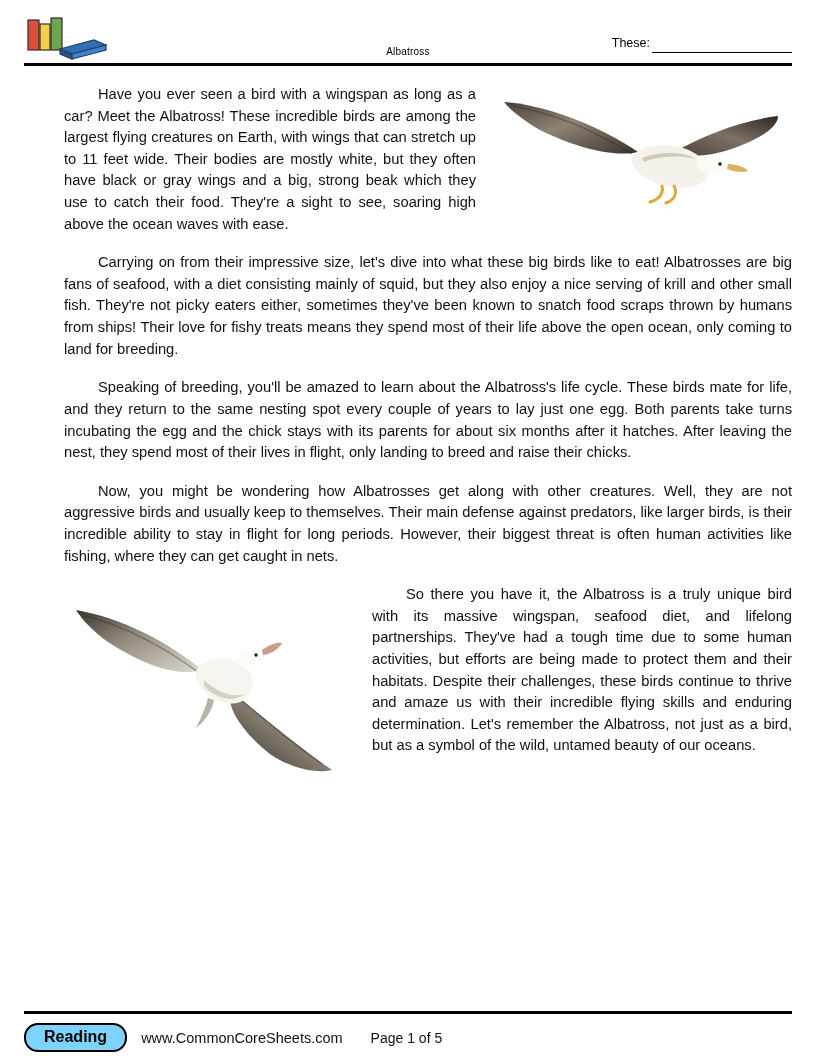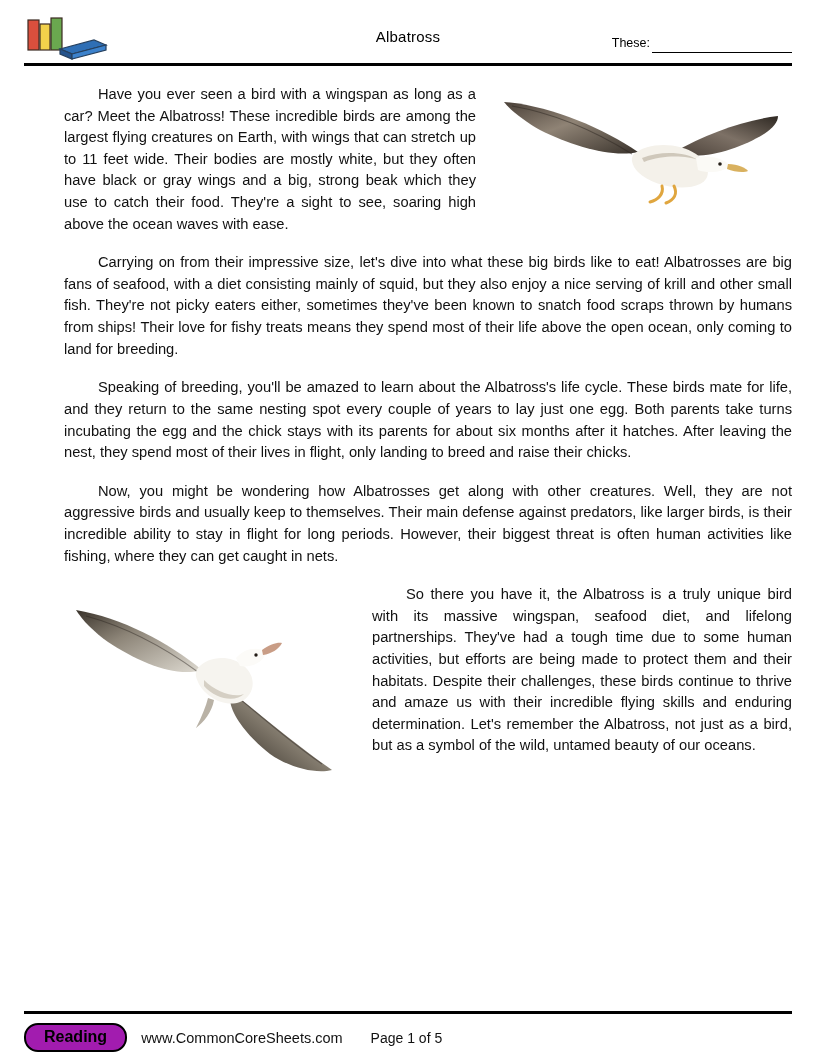--- a/index.html
+++ b/index.html
@@ -32,23 +32,23 @@
   .books-icon {
     position: absolute;
     left: 0;
     top: 2px;
     width: 86px;
     height: 44px;
   }
   .header-title {
     position: absolute;
     left: 0; right: 0;
-    top: 14px;
+    top: 32px;
     text-align: center;
-    font-size: 15px;
+    font-size: 10px;
     letter-spacing: .2px;
   }
   .name-label {
     position: absolute;
     right: 142px;
     top: 22px;
     font-size: 12.5px;
   }
   .name-line {
     position: absolute;
@@ -114,21 +114,21 @@
     display: flex;
     align-items: center;
   }
   .subject-pill {
     border: 2px solid #000;
     border-radius: 14px;
     padding: 3px 18px 4px 18px;
     font-weight: bold;
     font-size: 16px;
     line-height: 1.1;
-    background: #a21caf;
+    background: #7dd3fc;
   }
   .site-url {
     margin-left: 14px;
     font-size: 14.5px;
     color: #111;
   }
   .page-number {
     margin-left: 28px;
     font-size: 14px;
     color: #111;

